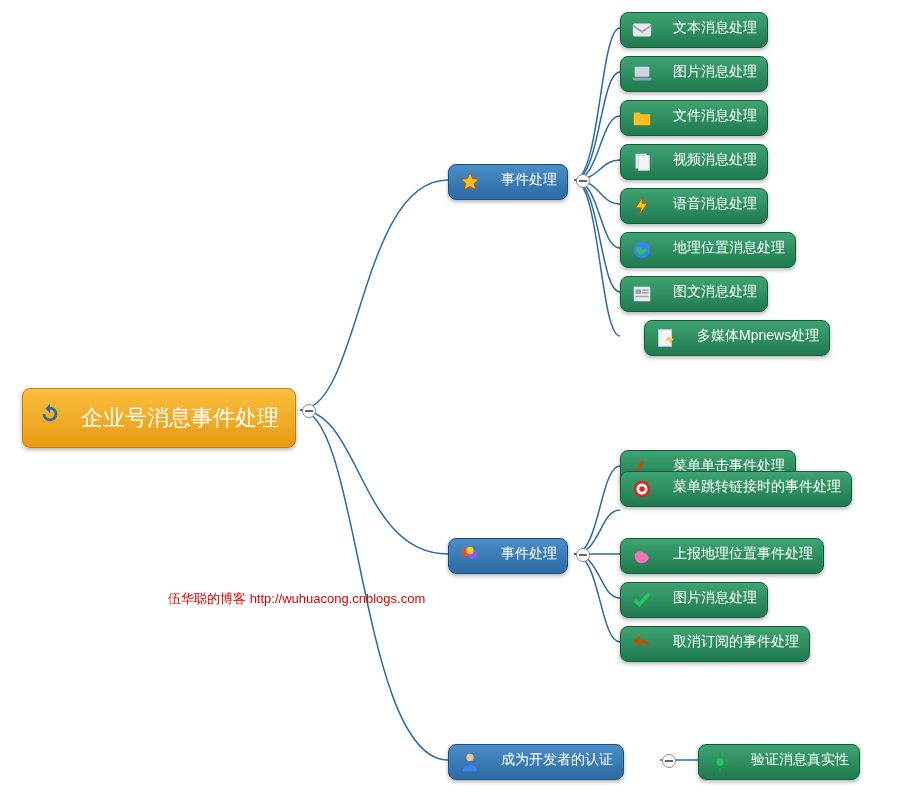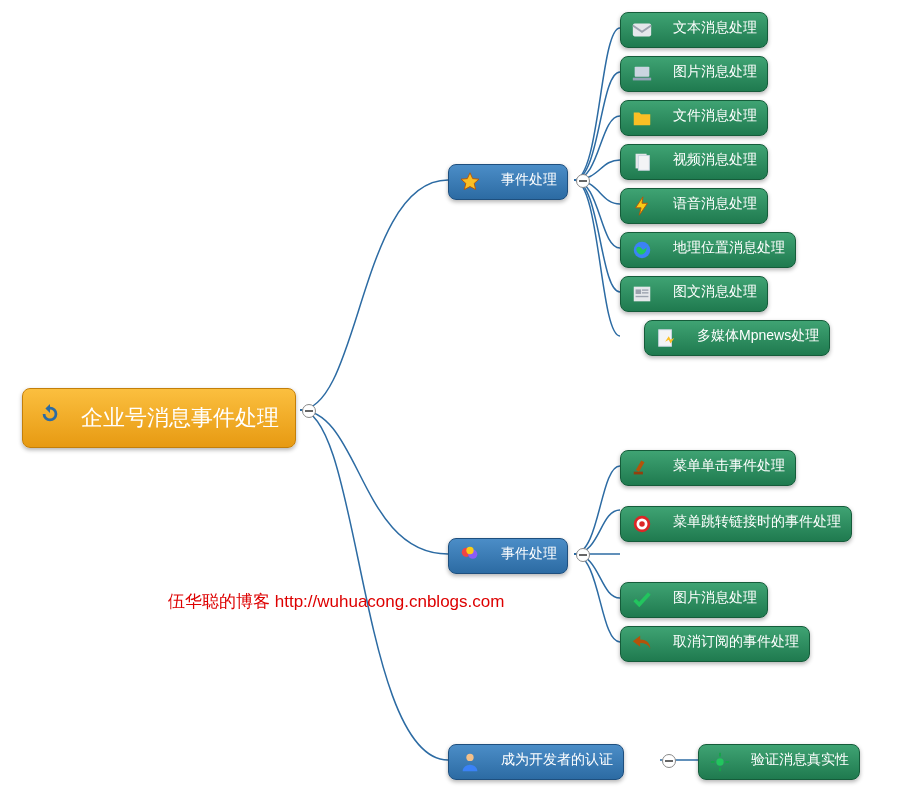--- a/index.html
+++ b/index.html
@@ -6,21 +6,21 @@
 .canvas{position:relative;width:902px;height:811px}
 svg.wires{position:absolute;left:0;top:0;width:902px;height:811px;pointer-events:none}
 .node{position:absolute;display:flex;align-items:flex-start;gap:20px;border-radius:8px;padding:6px 10px;color:#fff;box-shadow:0 2px 4px rgba(0,0,0,.3)}
 .root{background:linear-gradient(#fbbf3f,#e79a12);border:1px solid #c37f0a;font-size:22px;font-weight:normal;padding:14px 16px}
 .mid{background:linear-gradient(#4b8dc7,#2c6ba3);border:1px solid #1e4f7e}
 .leaf{background:linear-gradient(#3fa373,#1f7a4f);border:1px solid #155c3a}
 .icon{display:inline-block;width:22px;height:22px;flex:none}
 .toggle{position:absolute;width:12px;height:12px;border:1px solid #888;background:#fff;border-radius:7px}
 .toggle::before,.toggle::after{content:"";position:absolute;background:#666}
 .toggle::before{left:2px;right:2px;top:5px;height:2px}
-.credit{position:absolute;color:#d00;font-size:17px}
+.credit{position:absolute;color:#d00;font-size:13px}
 .credit a{color:#d00;text-decoration:none}
 </style>
 </head>
 <body>
 
 <div class="canvas">
 <svg class="wires">
   <g fill="none" stroke="#2c6ba3" stroke-width="1.5">
     <path d="M300 410 C360 410 360 180 448 180"></path>
     <path d="M300 410 C360 410 360 554 448 554"></path>
@@ -138,27 +138,33 @@
       <span>多媒体Mpnews处理</span>
     </div>
 
 <div class="node leaf" style="left:620px;top:450px">
       <span class="icon"><svg viewBox="0 0 24 24">
           <rect x="3" y="16" width="10" height="3" fill="#92400e"></rect>
           <rect x="8" y="4" width="4" height="12" fill="#b45309" transform="rotate(30 10 10)"></rect>
         </svg></span>
       <span>菜单单击事件处理</span>
     </div>
-<div class="node leaf" style="left:620px;top:506px">
+<div class="node leaf" style="left:620px;top:471px">
       <span class="icon"><svg viewBox="0 0 24 24">
           <circle cx="12" cy="12" r="9" fill="#dc2626"></circle>
           <circle cx="12" cy="12" r="6" fill="#fff"></circle>
           <circle cx="12" cy="12" r="3" fill="#dc2626"></circle>
         </svg></span>
       <span>菜单跳转链接时的事件处理</span>
+    </div>
+<div class="node leaf" style="left:620px;top:538px">
+      <span class="icon"><svg viewBox="0 0 24 24">
+          <path fill="#f472b6" d="M4 12c0-5 6-6 9-4s7 3 6 7-8 6-11 4-4-4-4-7z"></path>
+        </svg></span>
+      <span>上报地理位置事件处理</span>
     </div>
 <div class="node leaf" style="left:620px;top:582px">
       <span class="icon"><svg viewBox="0 0 24 24">
           <path fill="none" stroke="#22c55e" stroke-width="4" d="M4 12l5 5L20 5"></path>
         </svg></span>
       <span>图片消息处理</span>
     </div>
 <div class="node leaf" style="left:620px;top:626px">
       <span class="icon"><svg viewBox="0 0 24 24">
           <path fill="#b45309" d="M10 7V3L2 9l8 6v-4c5 0 9 2 11 6 0-7-5-10-11-10z"></path>

